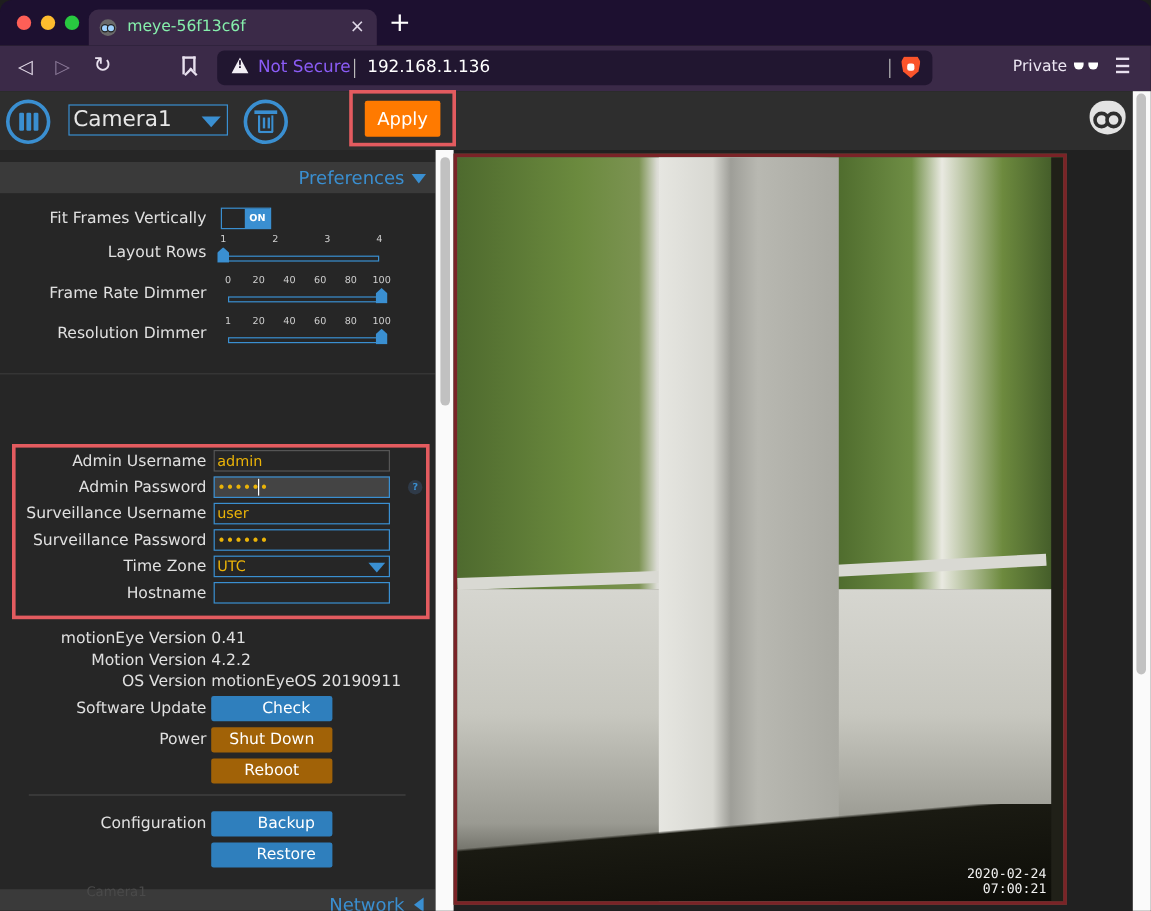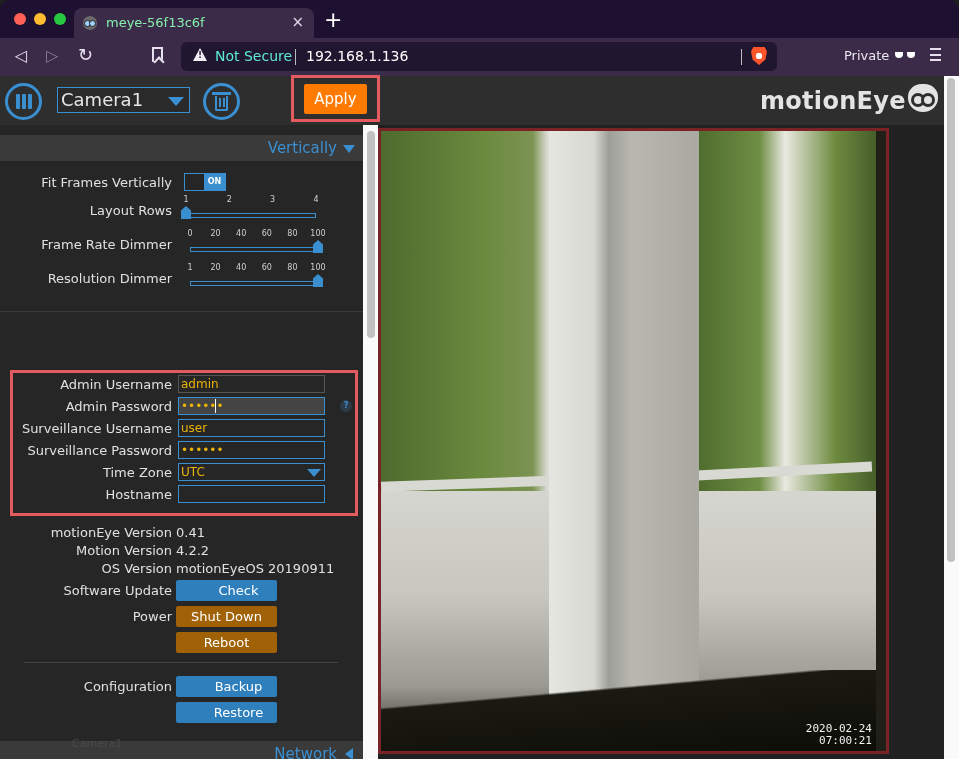--- a/index.html
+++ b/index.html
@@ -20,21 +20,21 @@
   .new-tab { position: absolute; left: 324px; top: 9px; color: #fff; font-size: 22px; line-height: 22px; }
 
   .toolbar { position: absolute; left: 0; top: 38px; width: 959px; height: 38px; background: #3b2a48; }
   .nav-btn { position: absolute; top: 8px; color: #e8e0ee; font-size: 16px; }
   .nav-back { left: 15px; } .nav-fwd { left: 46px; color: #8c7a99; } .nav-reload { left: 78px; font-size: 18px; top: 6px; }
   .bookmark { position: absolute; left: 152px; top: 9px; width: 11px; height: 15px; border: 2px solid #e8e0ee; border-bottom: none; }
   .bookmark:after { content: ""; position: absolute; left: 1px; bottom: -4px; width: 6px; height: 6px; border-left: 2px solid #e8e0ee; border-top: 2px solid #e8e0ee; transform: rotate(45deg); background: #3b2a48; }
   .urlbar { position: absolute; left: 181px; top: 4px; width: 596px; height: 29px; background: #211630; border-radius: 6px; }
   .warn-icon { position: absolute; left: 12px; top: 6px; width: 0; height: 0; border-left: 7px solid transparent; border-right: 7px solid transparent; border-bottom: 13px solid #f2eef5; }
   .warn-icon:after { content: "!"; position: absolute; left: -2px; top: 2px; color: #211630; font-size: 9px; font-weight: bold; }
-  .not-secure { position: absolute; left: 34px; top: 6px; color: #5eead4; font-size: 14px; text-align: right; }
+  .not-secure { position: absolute; left: 34px; top: 6px; color: #8b5cf6; font-size: 14px; text-align: right; }
   .url-sep { position: absolute; left: 114px; top: 7px; width: 1px; height: 16px; background: #bbb; }
   .url-text { position: absolute; left: 125px; top: 6px; color: #ffffff; font-size: 14px; }
   .url-sep2 { position: absolute; left: 560px; top: 7px; width: 1px; height: 16px; background: #bbb; }
   .brave-icon { position: absolute; left: 570px; top: 5px; width: 16px; height: 18px; background: #fb542b; clip-path: polygon(15% 0, 85% 0, 100% 25%, 90% 70%, 50% 100%, 10% 70%, 0 25%); }
   .brave-icon:after { content: ""; position: absolute; left: 5px; top: 6px; width: 6px; height: 6px; background: #fff; border-radius: 2px; }
   .private-label { position: absolute; left: 844px; top: 10px; color: #ece6f2; font-size: 13px; }
   .glasses-icon { position: absolute; left: 895px; top: 14px; width: 20px; height: 7px; }
   .glasses-icon:before, .glasses-icon:after { content: ""; position: absolute; top: 0; width: 8px; height: 6px; background: #fff; border-radius: 0 0 4px 4px; }
   .glasses-icon:before { left: 0; } .glasses-icon:after { right: 0; }
   .menu-icon { position: absolute; left: 930px; top: 10px; width: 11px; height: 13px; border-top: 2px solid #e8e0ee; border-bottom: 2px solid #e8e0ee; }
@@ -157,28 +157,27 @@
     </div>
     <div class="circle-btn remove-cam-btn">
       <span class="trash-lid"></span>
       <span class="trash-body">
         <i style="left:2px"></i>
           <i style="left:6px"></i>
       </span>
     </div>
     <div class="apply-highlight"></div>
     <div class="apply-btn">Apply</div>
-    <span class="logo-text">motionEye</span>
     <span class="owl-icon"></span>
   </div>
 
   <div class="settings">
 
     <div class="section-title" style="top:10px">
-      <span>Vertically</span>
+      <span>Preferences</span>
       <span class="tri"></span>
     </div>
     <span class="row-label" style="top:50px">Fit Frames Vertically</span>
     <div class="toggle">
       <span class="on">ON</span>
     </div>
 
     <span class="row-label" style="top:78px">Layout Rows</span>
     <div class="slider" style="top:70px;left:186px;width:140px">
         <span class="tick" style="left: 0px;">1</span>

